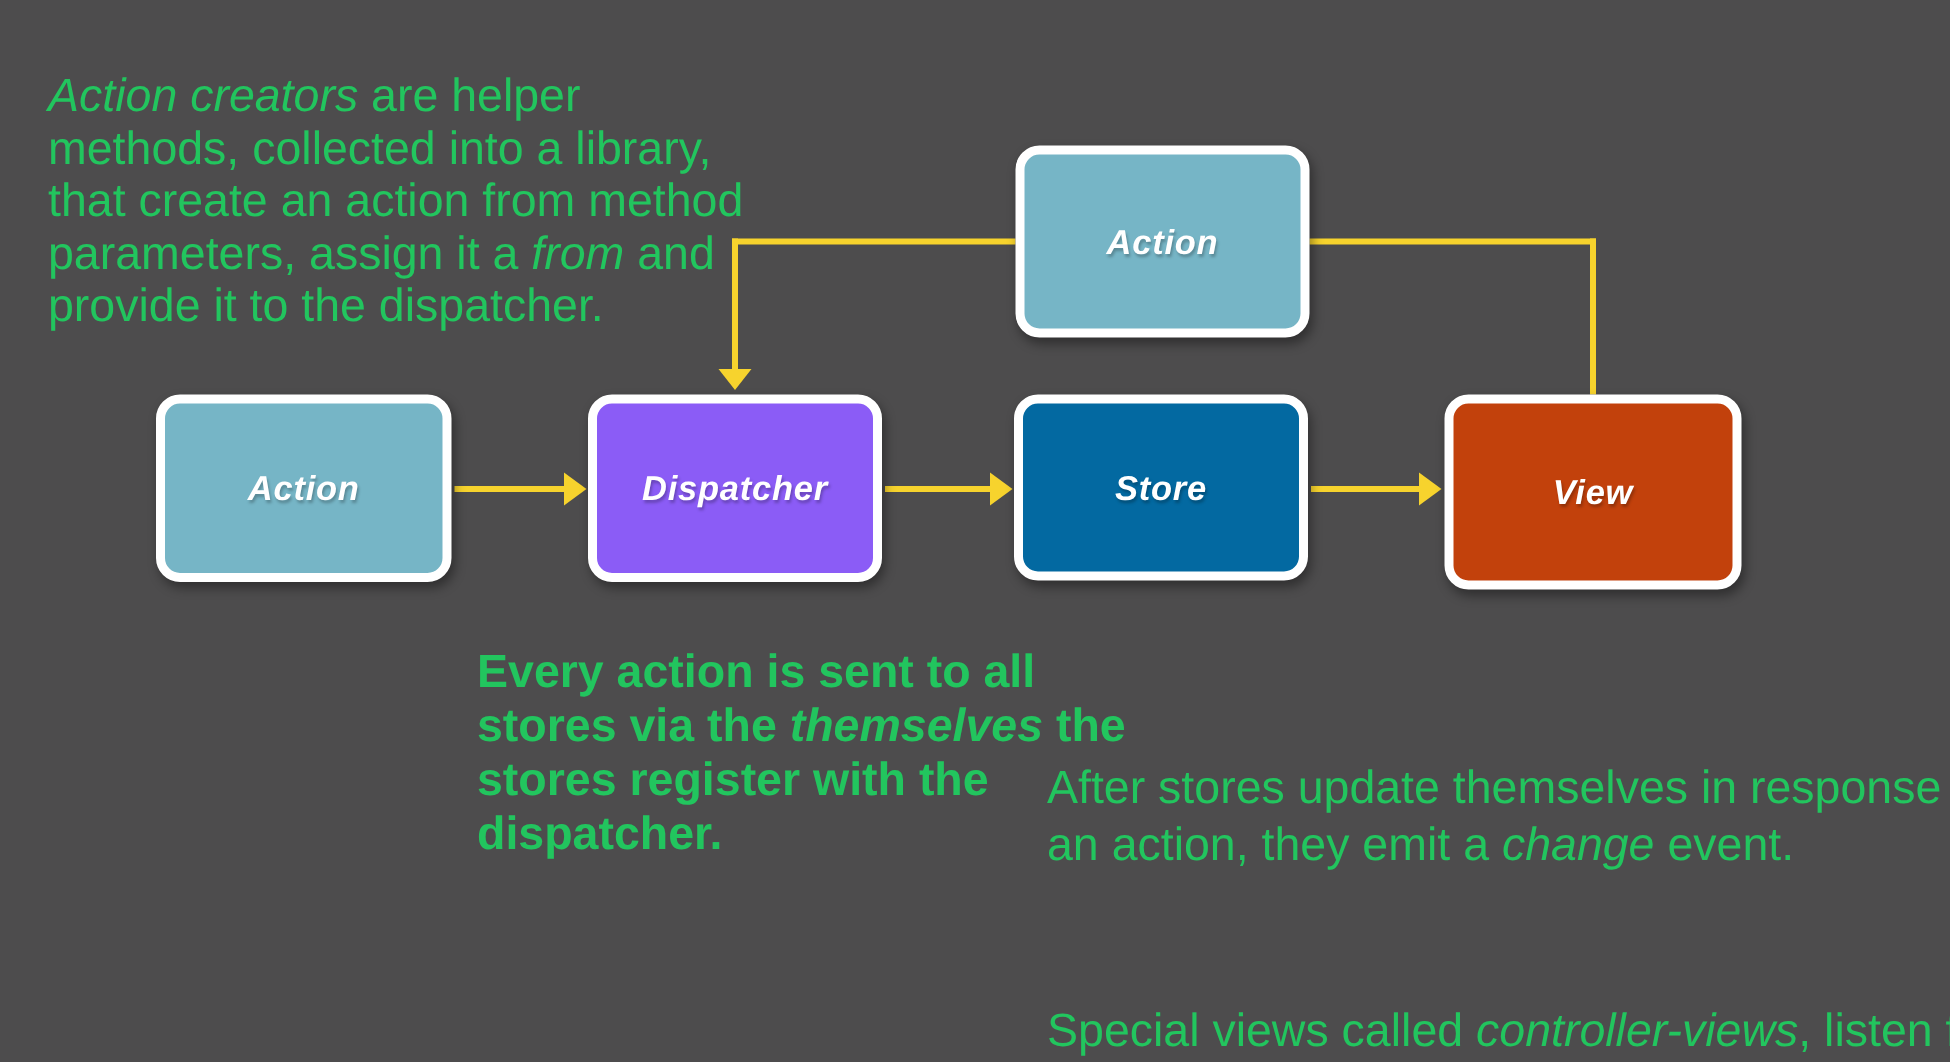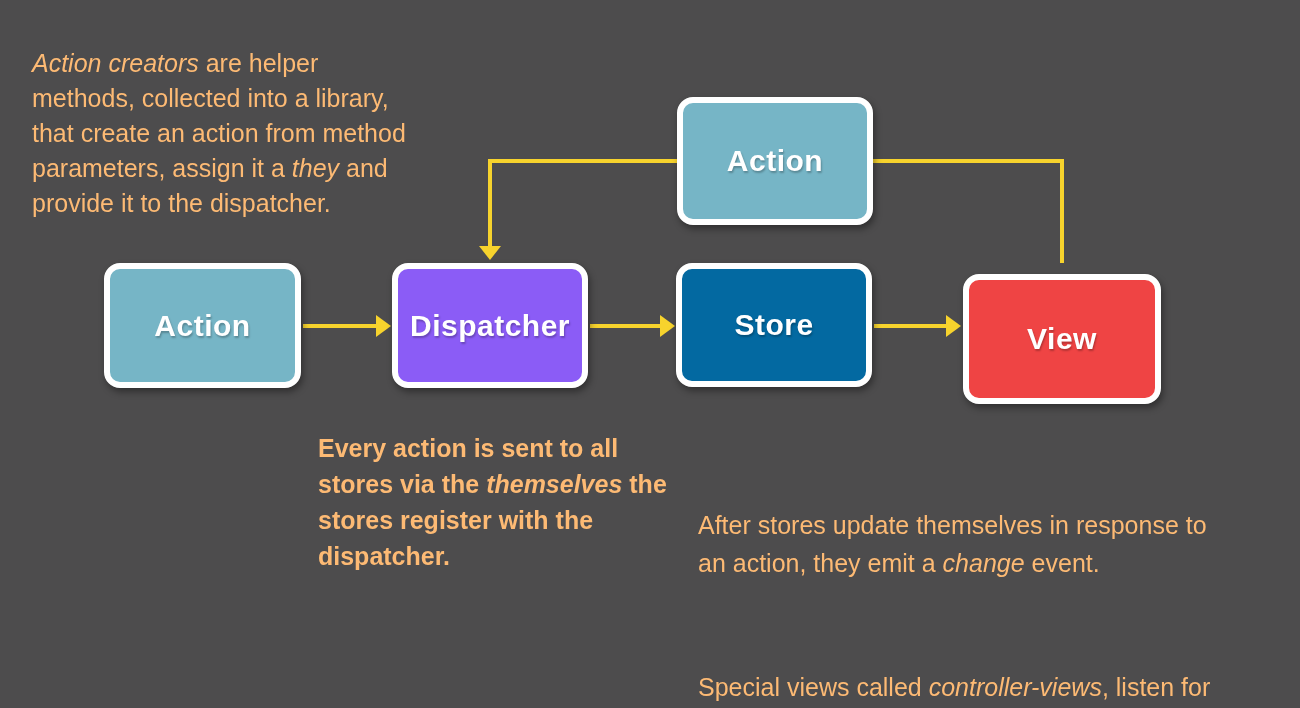--- a/index.html
+++ b/index.html
@@ -17,24 +17,25 @@
     position: absolute;
     border: 6px solid #ffffff;
     border-radius: 16px;
     display: flex;
     align-items: center;
     justify-content: center;
     box-shadow: 2px 4px 7px rgba(0,0,0,0.38);
   }
   .node .label {
     color: #ffffff;
-    font-size: 30px;
+    font-size: 23px;
     font-weight: 700;
     letter-spacing: 0.5px;
     text-shadow: 1px 2px 2px rgba(0,0,0,0.25);
+    font-style: italic;
   }
   #box-action-top  { left: 677px; top:  97px; width: 196px; height: 128px; }
   #box-action-left { left: 104px; top: 263px; width: 197px; height: 125px; }
   #box-dispatcher  { left: 392px; top: 263px; width: 196px; height: 125px; }
   #box-store       { left: 676px; top: 263px; width: 196px; height: 124px; }
   #box-view        { left: 963px; top: 263px; width: 198px; height: 130px; }
   
   .hline, .vline { position: absolute; background: #f7d32d; }
   .hline { height: 4px; }
   .vline { width: 4px; }
@@ -46,39 +47,39 @@
   }
   .arrow-down {
     position: absolute; width: 0; height: 0;
     border-left: 11px solid transparent;
     border-right: 11px solid transparent;
     border-top: 14px solid #f7d32d;
   }
   
   .note {
     position: absolute;
-    color: #fdba74;
-    font-size: 25px;
+    color: #22c55e;
+    font-size: 31px;
     white-space: pre;
   }
   .note i { font-style: italic; }
   #note-action-creators { left: 32px;  top: 46px;  line-height: 35px; }
   #note-dispatcher      { left: 318px; top: 430px; line-height: 36px; font-weight: bold; }
   #note-store           { left: 698px; top: 430px; line-height: 38px; }
   #note-store .para + .para { margin-top: 10px; }
 </style>
 </head>
 <body>
 
 <div class="canvas">
 
   <div class="note" id="note-action-creators"><i>Action creators</i><span> are helper
 methods, collected into a library,
 that create an action from method
-parameters, assign it a </span><i>they</i><span> and
+parameters, assign it a </span><i>from</i><span> and
 provide it to the dispatcher.</span></div>
 
   <div class="hline" style="left:873px; top:159px; width:191px;"></div>
   <div class="vline" style="left:1060px; top:159px; height:104px;"></div>
 
   <div class="hline" style="left:488px; top:159px; width:189px;"></div>
   <div class="vline" style="left:488px; top:159px; height:88px;"></div>
   <div class="arrow-down" style="left:479px; top:246px;"></div>
 
   <div class="hline" style="left:303px; top:324px; width:75px;"></div>
@@ -99,21 +100,21 @@
   </div>
 
   <div class="node" id="box-dispatcher" style="background-color: #8b5cf6;">
     <span class="label">Dispatcher</span>
   </div>
 
   <div class="node" id="box-store" style="background-color: #0369a1;">
     <span class="label">Store</span>
   </div>
 
-  <div class="node" id="box-view" style="background-color: #ef4444; margin-top: 11px;">
+  <div class="node" id="box-view" style="background-color: #c2410c;">
     <span class="label">View</span>
   </div>
 
   <div class="note" id="note-dispatcher"><span>Every action is sent to all
 stores via the </span><i>themselves</i><span> the
 stores register with the
 dispatcher.</span></div>
 
   <div class="note" id="note-store">
     <div class="para"><span>After stores update themselves in response to

